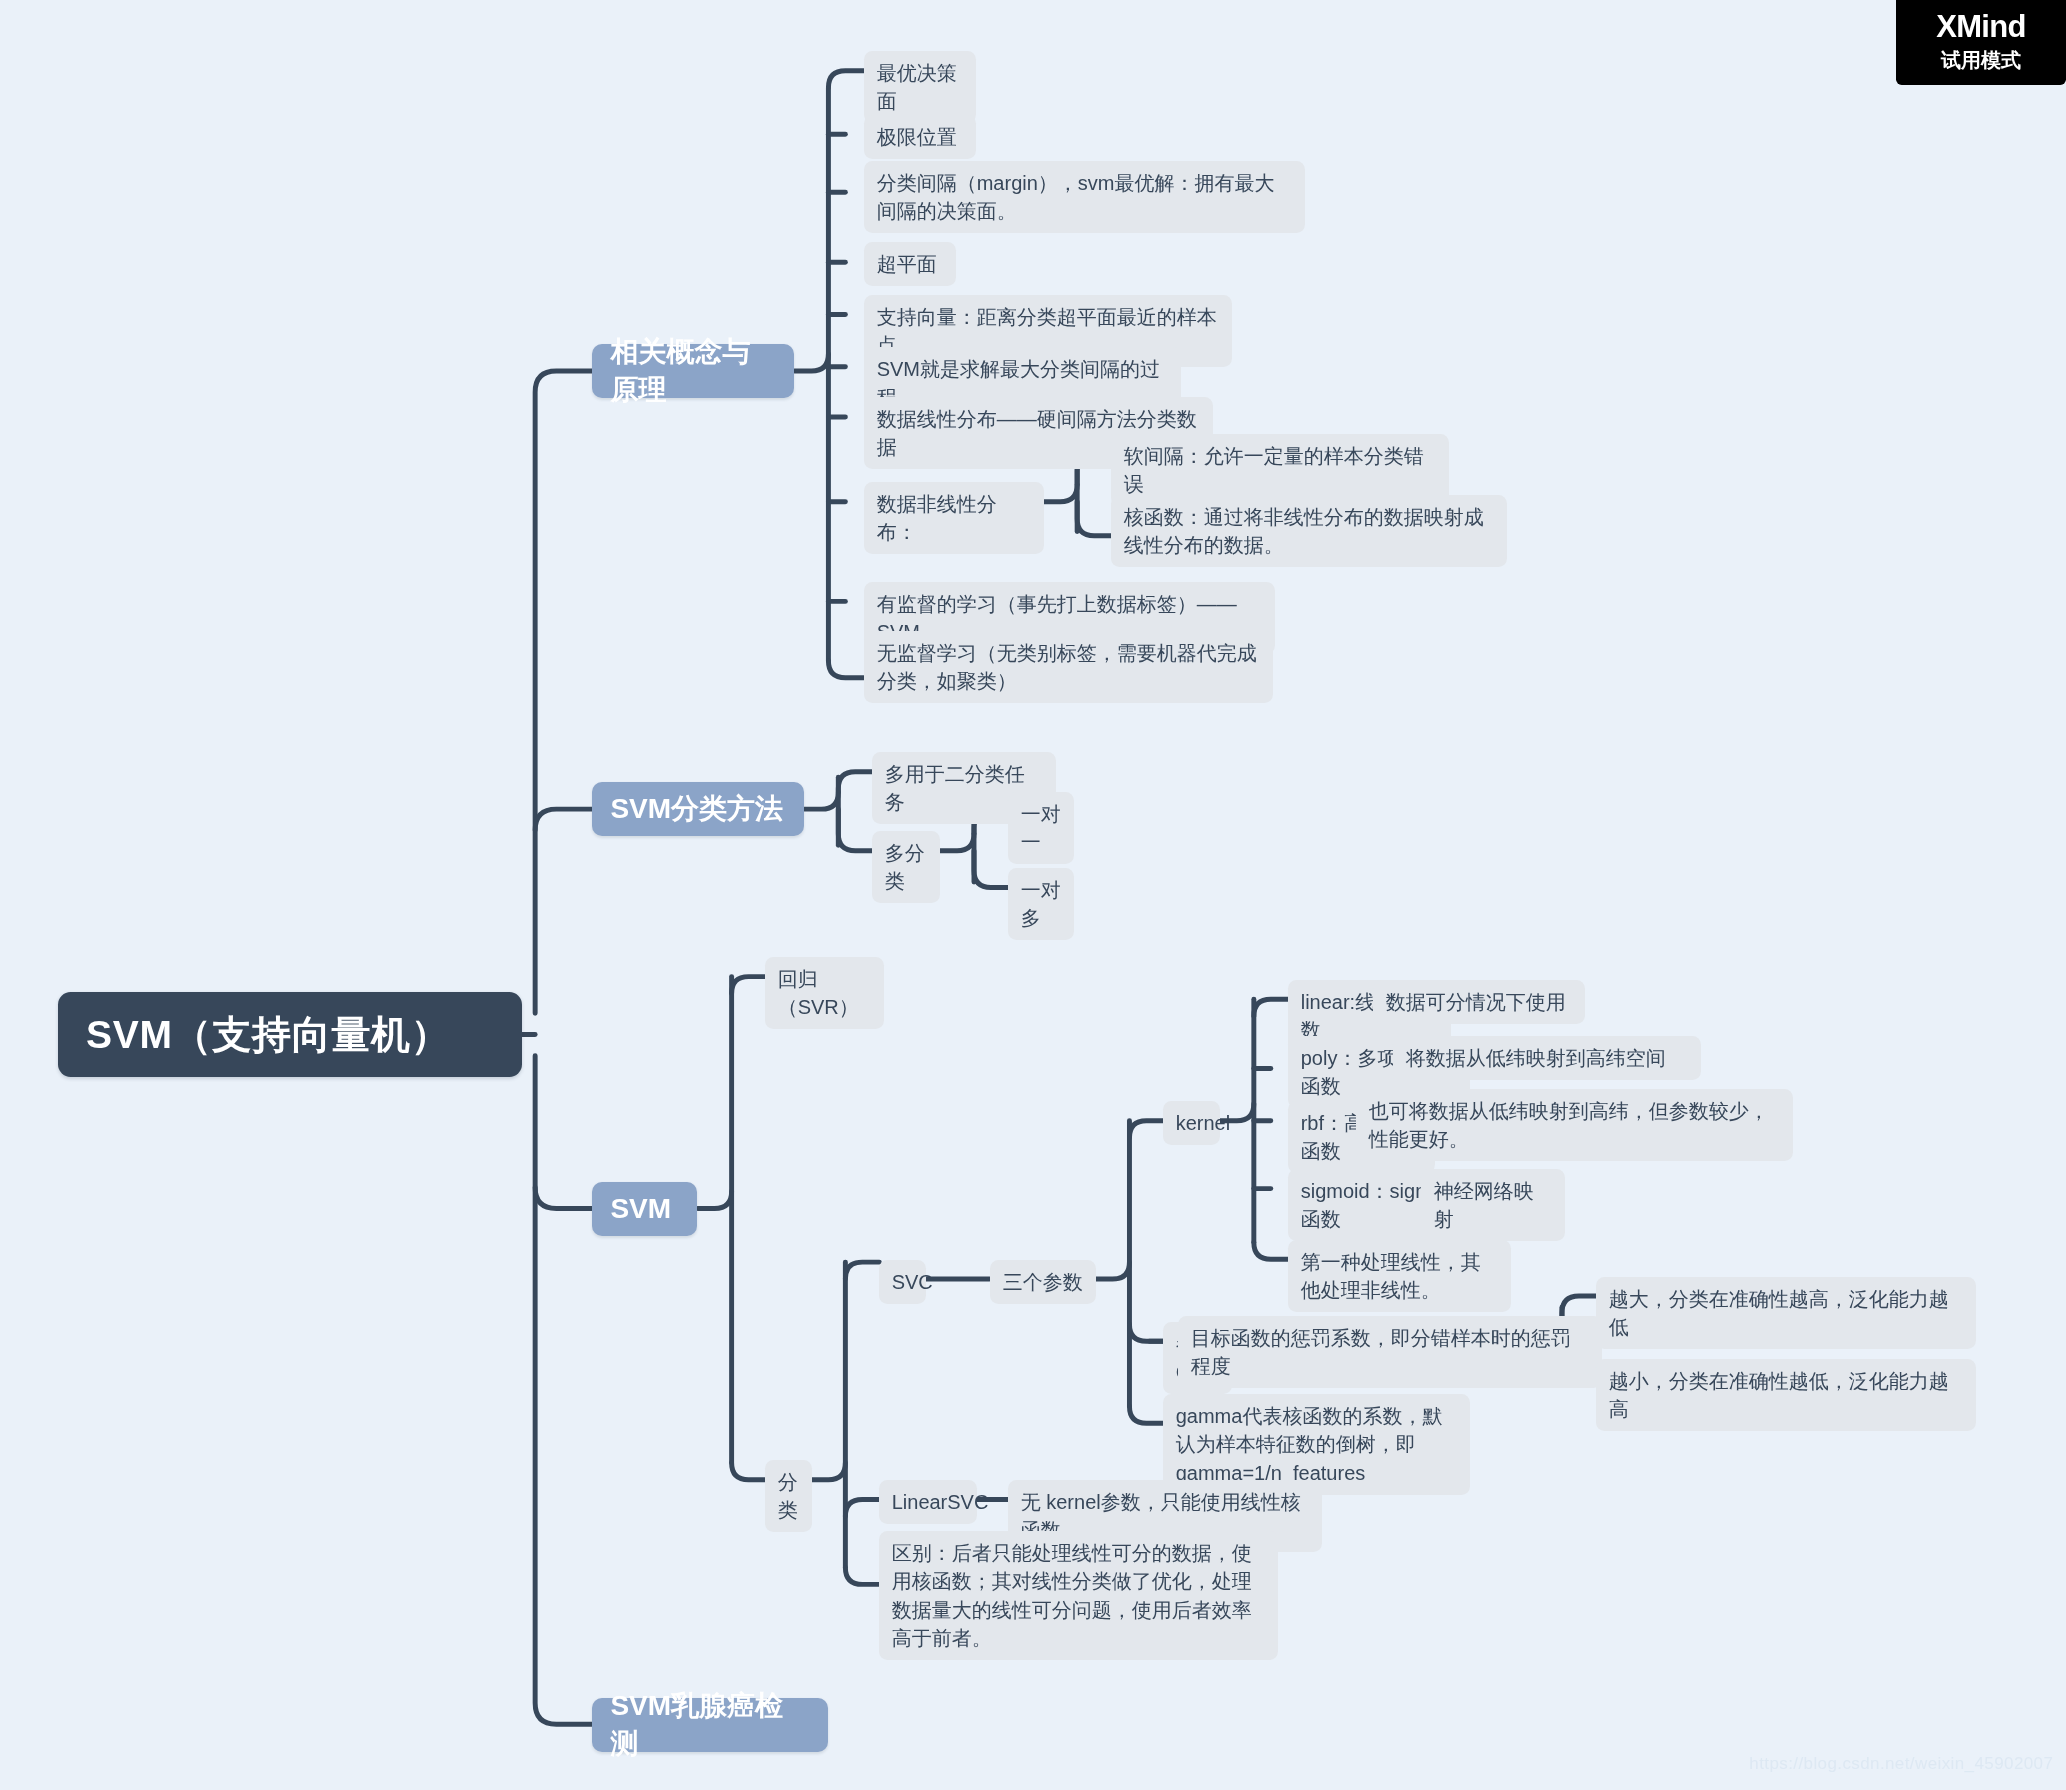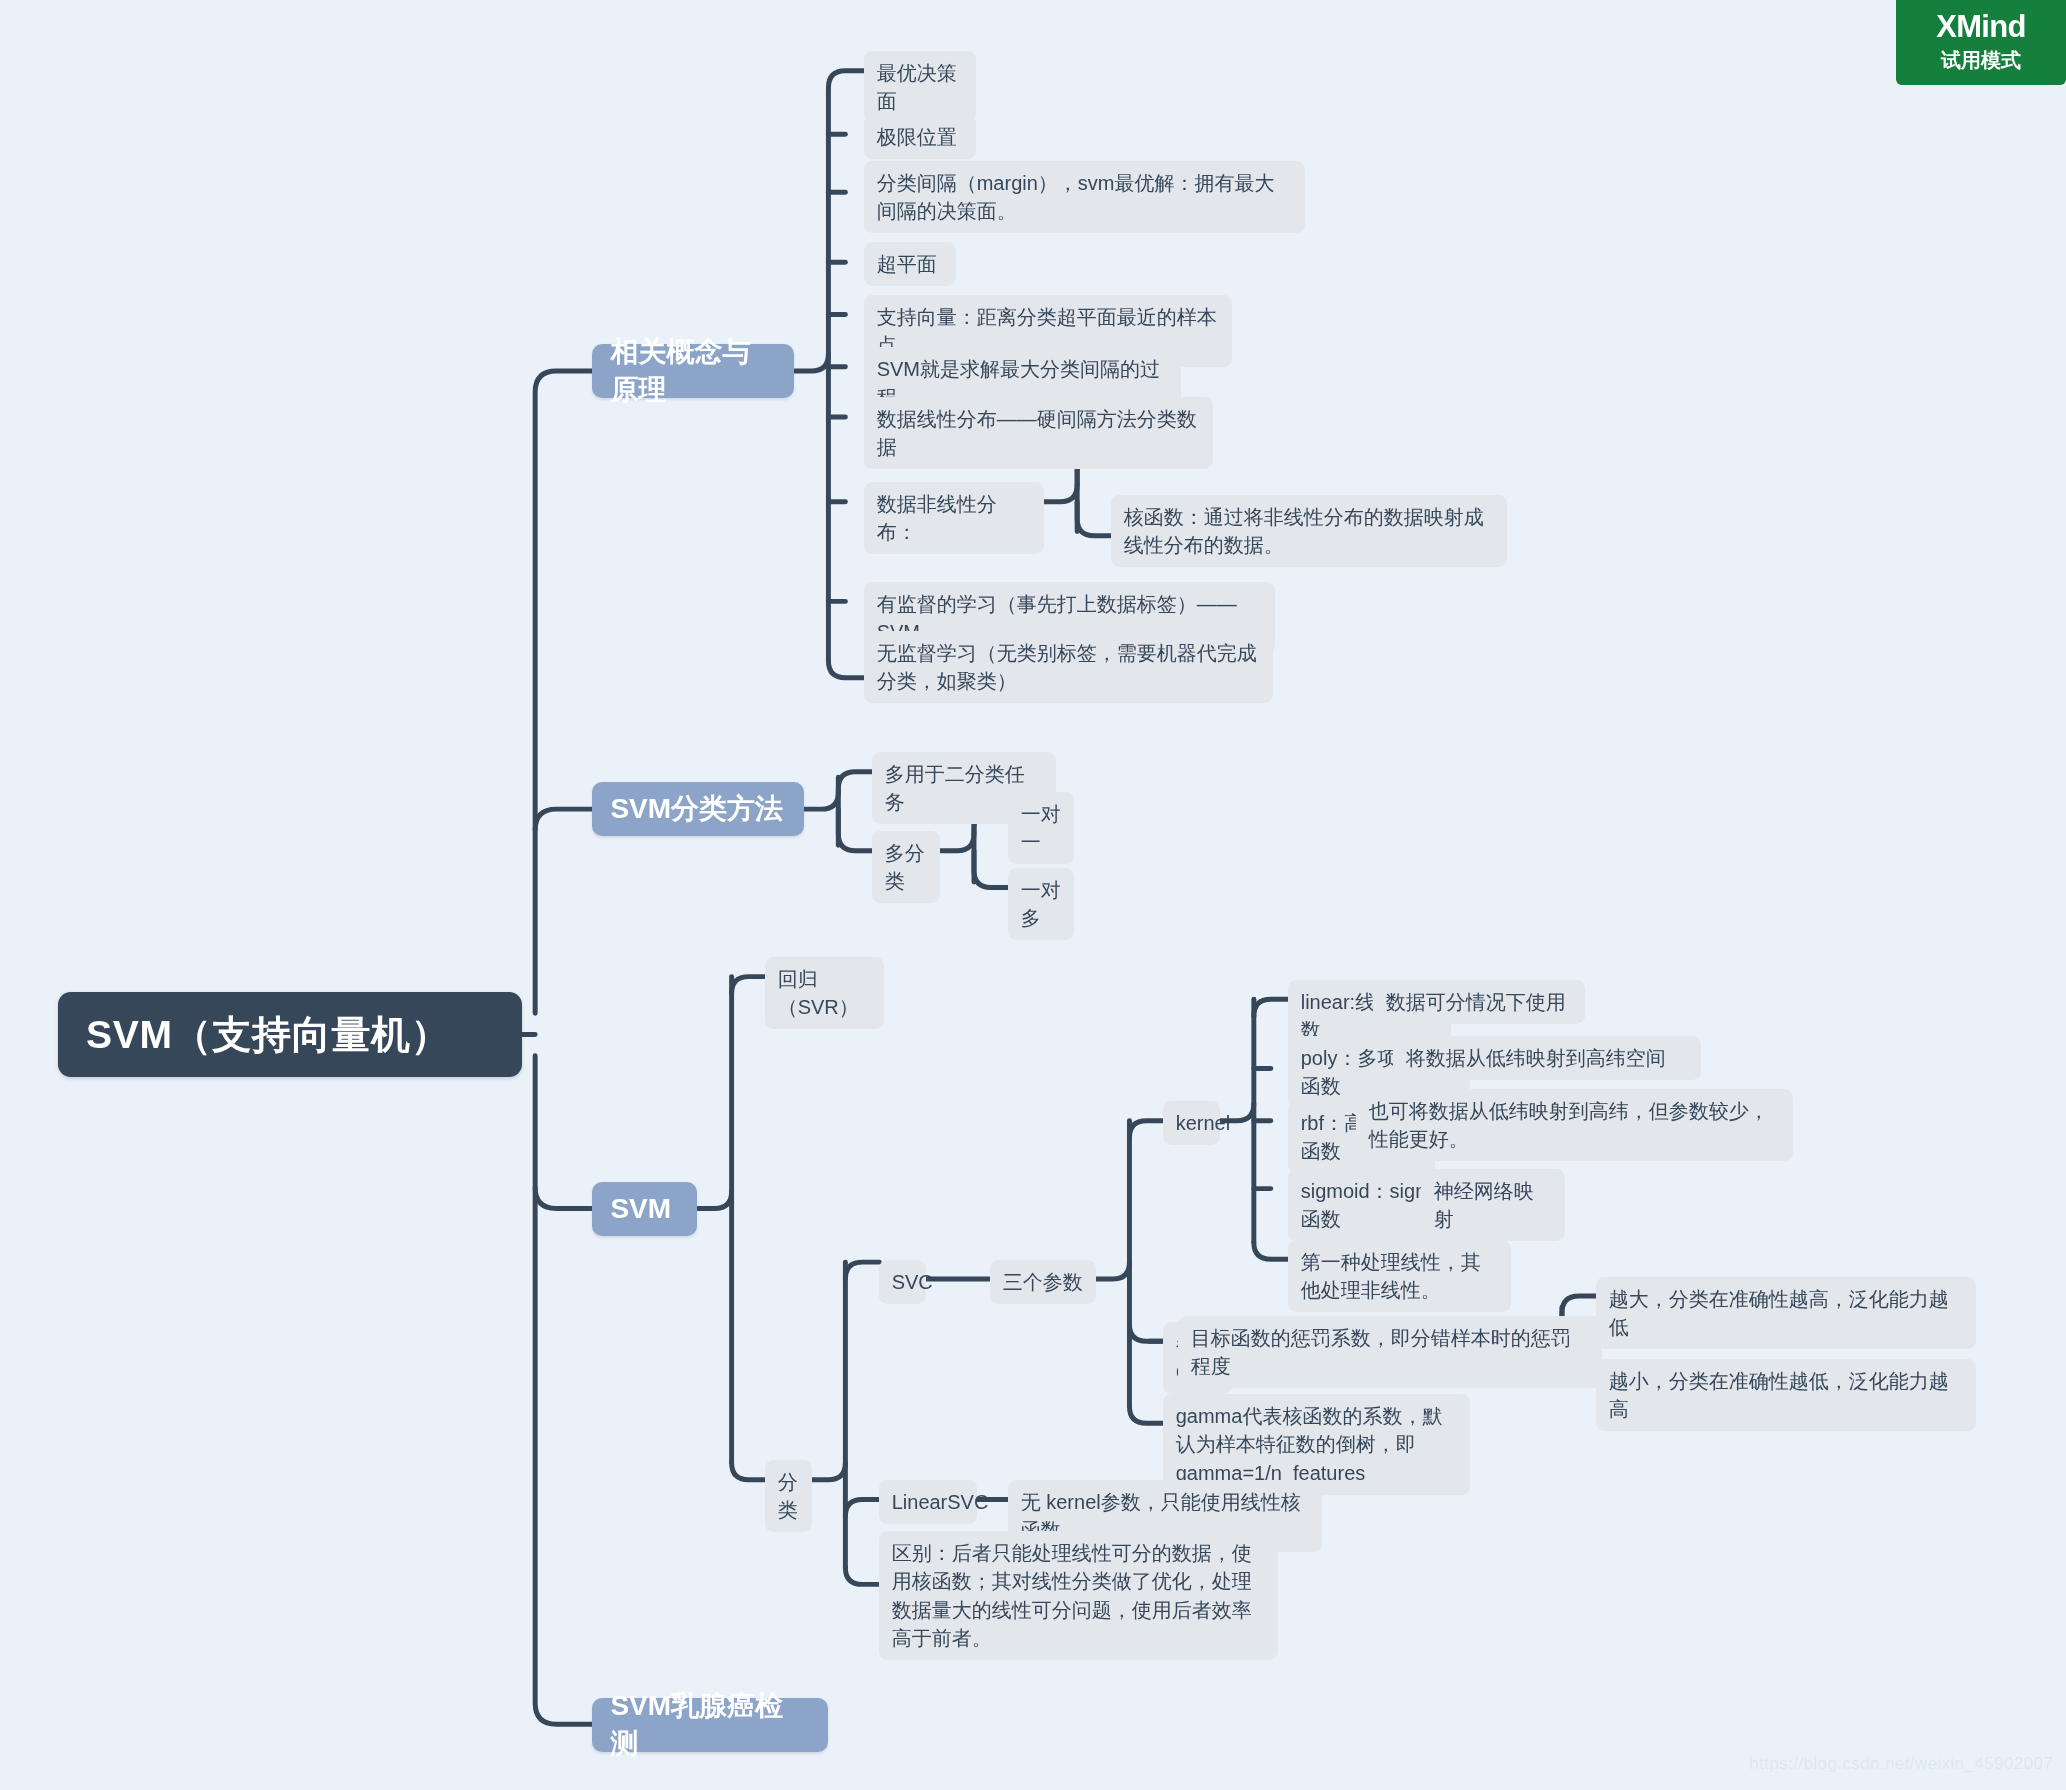--- a/index.html
+++ b/index.html
@@ -36,21 +36,21 @@
   .leaf {
     background:#e3e7ec; border-radius:8.5px;
     color:#37475a; font-size:20px; line-height:1.42;
     padding:7.8px 12.7px;
   }
 
   
   .xmind-badge {
     position:absolute; right:0; top:0;
     width:170px; height:85px;
-    background:#15803d; border-radius:0 0 5.7px 5.7px;
+    background:#000000; border-radius:0 0 5.7px 5.7px;
     display:flex; flex-direction:column;
     align-items:center; justify-content:center;
     color:#ffffff;
   }
   .xmind-badge .xm-logo { font-size:31px; font-weight:bold; letter-spacing:-0.7px; line-height:1.05; }
   .xmind-badge .xm-sub  { font-size:20px; font-weight:bold; margin-top:3px; }
 
   .watermark {
     position:absolute; right:12.7px; bottom:15.6px;
     font-size:17px; color:#dde8f3; white-space:nowrap;
@@ -176,20 +176,23 @@
   </div>
 
   <div class="node leaf" style="left:864px; top:397px; width:349px;">
     <span>数据线性分布——硬间隔方法分类数据</span>
   </div>
 
   <div class="node leaf" style="left:864px; top:482px; width:180px;">
     <span>数据非线性分布：</span>
   </div>
 
+  <div class="node leaf" style="left:1111px; top:434px; width:338px;">
+    <span>软间隔：允许一定量的样本分类错误</span>
+  </div>
 
   <div class="node leaf" style="left:1111px; top:495px; width:396px;">
     <span>核函数：通过将非线性分布的数据映射成线性分布的数据。</span>
   </div>
 
   <div class="node leaf" style="left:864px; top:582px; width:411px;">
     <span>有监督的学习（事先打上数据标签）——SVM</span>
   </div>
 
   <div class="node leaf" style="left:864px; top:631px; width:409px;">

